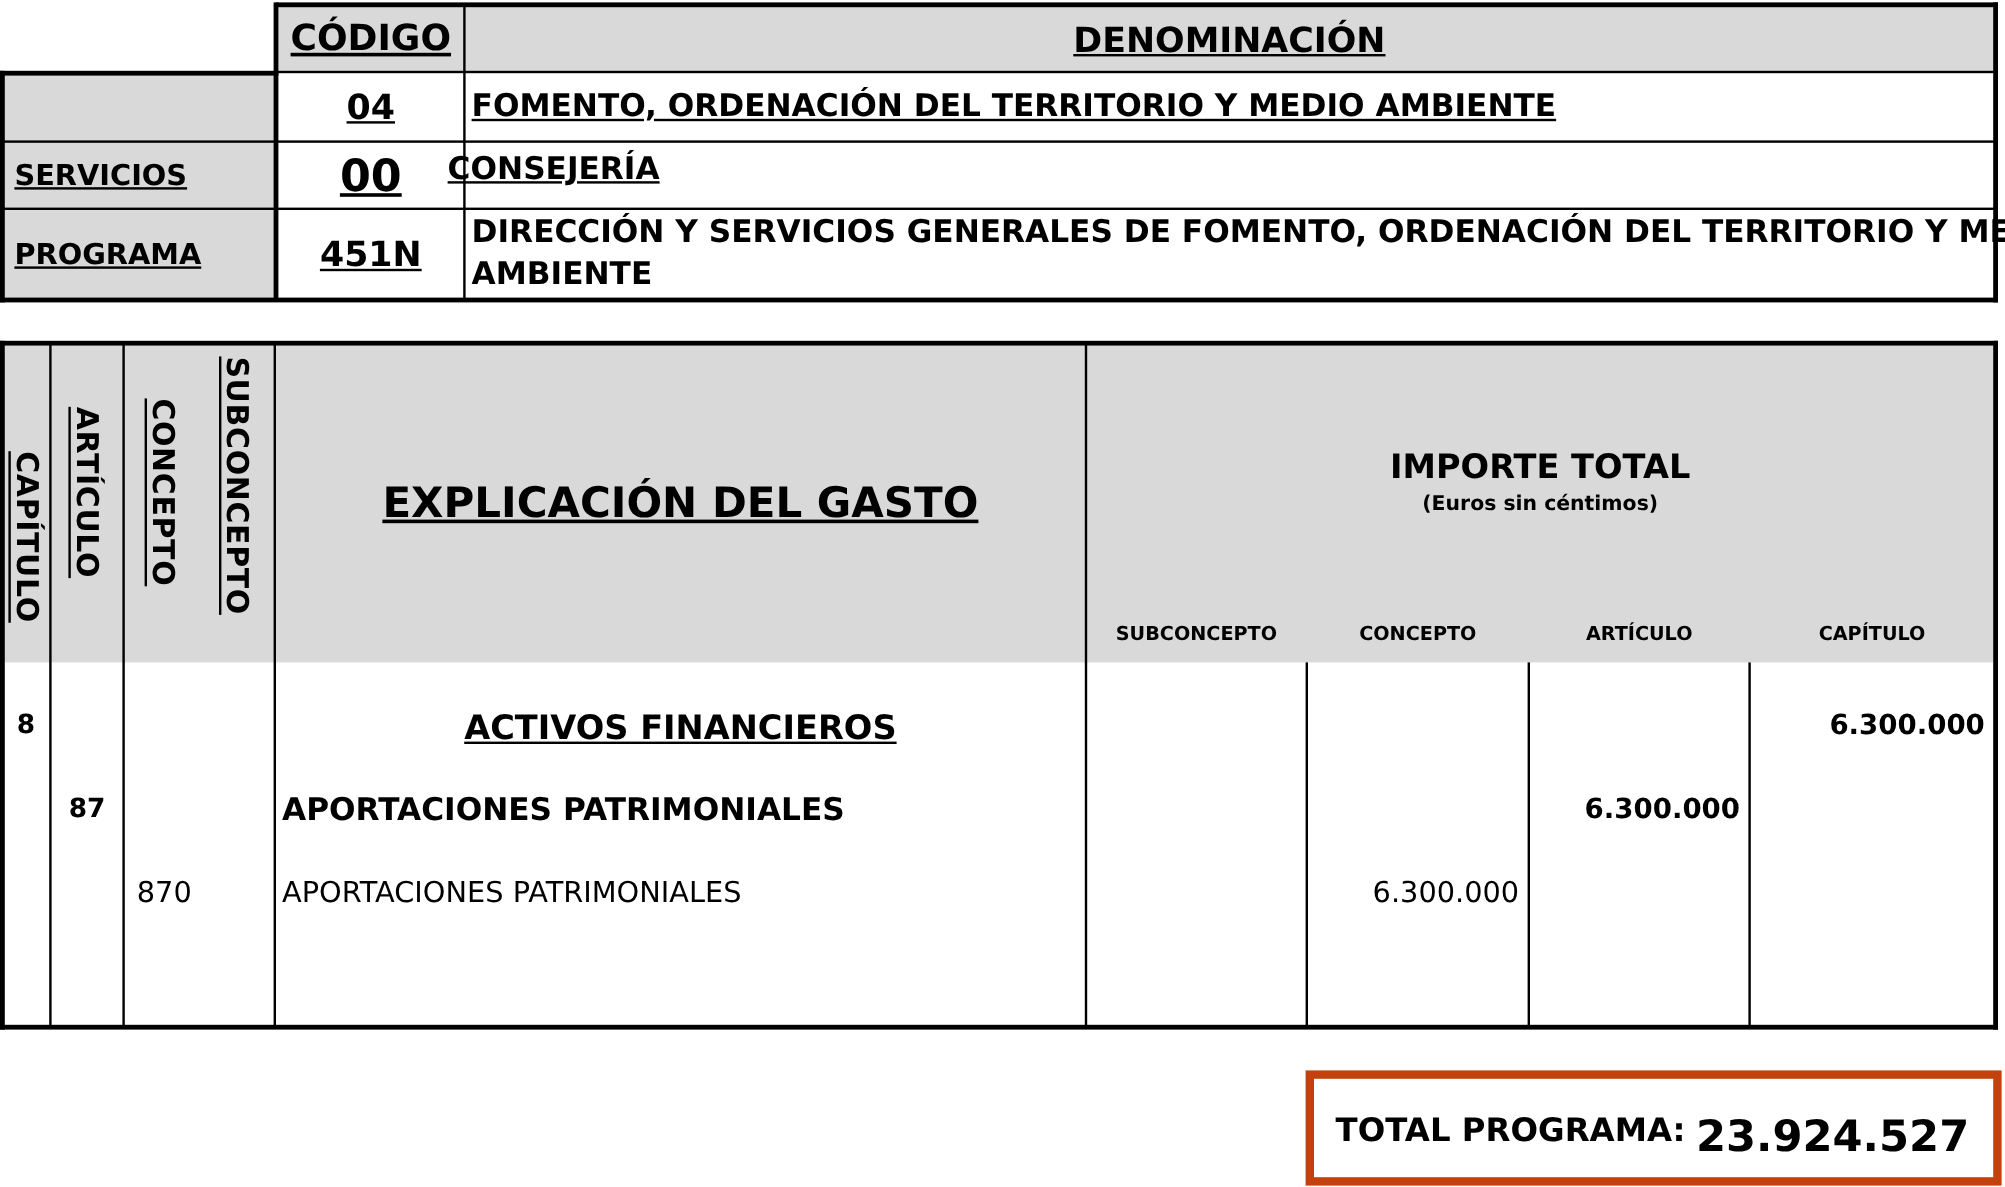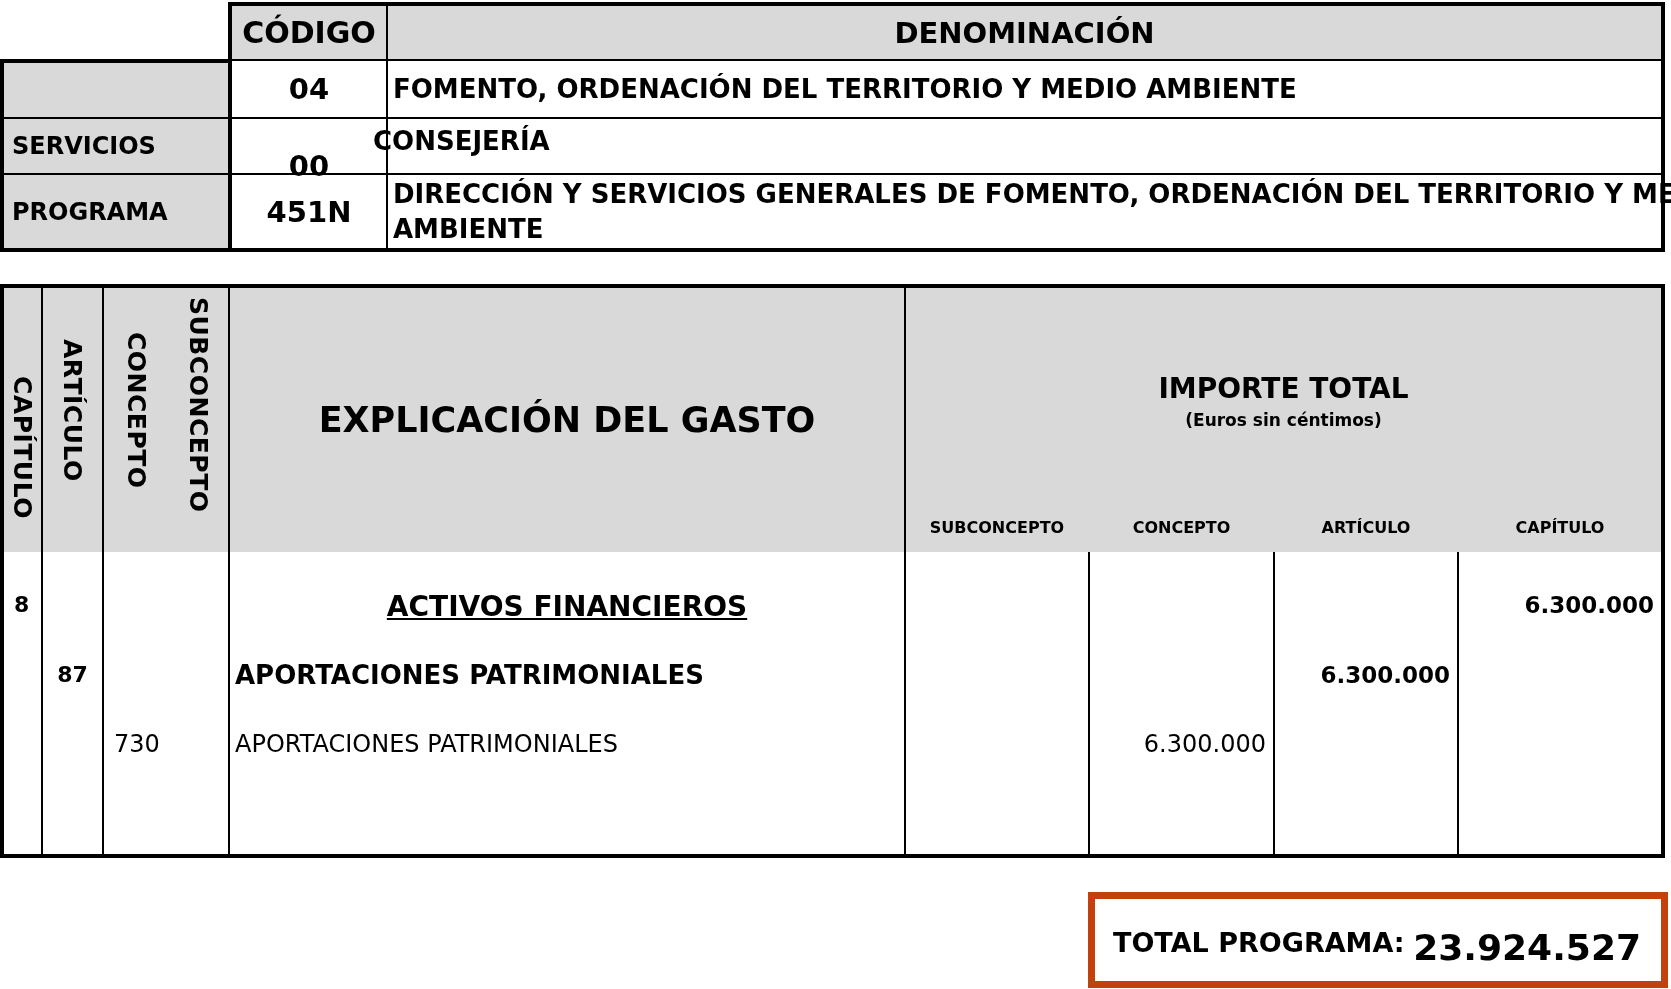--- a/index.html
+++ b/index.html
@@ -1,21 +1,21 @@
 <!DOCTYPE html>
 <html><head>
 <meta charset="utf-8">
 <style>
   * { box-sizing: border-box; margin: 0; padding: 0; }
   html, body { width: 1671px; height: 989px; background: #ffffff; overflow: hidden; }
   body { position: relative; font-family: "DejaVu Sans", sans-serif; color: #000; }
   .abs { position: absolute; }
   .gray { background: #d9d9d9; }
   .b { font-weight: bold; }
-  .cell { position: absolute; display: flex; align-items: center; }
+  .cell { position: absolute; display: flex; align-items: center; text-decoration: underline; }
   .center { justify-content: center; text-align: center; }
 
   
   #top-table { position: absolute; left: 0; top: 0; width: 1671px; height: 260px; }
   .tline { position: absolute; background: #000; }
 
   
   .vtext { writing-mode: vertical-rl; font-weight: bold; font-size: 25px; letter-spacing: 0.5px; }
 
   .amount { position: absolute; text-align: right; }
@@ -39,21 +39,21 @@
   <div class="tline" style="left:0;top:248px;width:1665px;height:4px;"></div>
   <div class="tline" style="left:0;top:59px;width:4px;height:193px;"></div>
 
   <div class="cell center b" style="left:232px;top:6px;width:154px;height:53px;font-size:30px;">CÓDIGO</div>
   <div class="cell center b" style="left:388px;top:6px;width:1273px;height:53px;font-size:29px;">DENOMINACIÓN</div>
 
   <div class="cell center b" style="left:232px;top:61px;width:154px;height:56px;font-size:29px;">04</div>
   <div class="cell b" style="left:393px;top:61px;width:1266px;height:56px;font-size:26px;">FOMENTO, ORDENACIÓN DEL TERRITORIO Y MEDIO AMBIENTE</div>
 
   <div class="cell b" style="left:12px;top:119px;width:216px;height:54px;font-size:24px;">SERVICIOS</div>
-  <div class="cell center b" style="left:232px;top:119px;width:154px;height:54px;font-size:29px;margin-top:20px;">00</div>
+  <div class="cell center b" style="left:232px;top:119px;width:154px;height:54px;font-size:37px;">00</div>
   <div class="cell b" style="left:373px;top:119px;width:1266px;height:44px;font-size:26px;">CONSEJERÍA</div>
 
   <div class="cell b" style="left:12px;top:175px;width:216px;height:73px;font-size:24px;">PROGRAMA</div>
   <div class="cell center b" style="left:232px;top:175px;width:154px;height:73px;font-size:29px;">451N</div>
   <div class="abs b" style="left:393px;top:177px;width:1268px;font-size:26px;line-height:35px;white-space:nowrap;">
     <div>DIRECCIÓN Y SERVICIOS GENERALES DE FOMENTO, ORDENACIÓN DEL TERRITORIO Y MEDIO</div>
     <div>AMBIENTE</div>
   </div>
 </div>
 
@@ -98,21 +98,21 @@
   <div class="abs b" style="left:1459px;top:518px;width:202px;text-align:center;font-size:16px;">CAPÍTULO</div>
 
   <div class="abs b" style="left:14px;top:592px;font-size:22px;">8</div>
   <div class="abs b" style="left:230px;top:590px;width:674px;text-align:center;font-size:28px;text-decoration:underline;">ACTIVOS FINANCIEROS</div>
   <div class="amount b" style="left:1459px;top:592px;width:195px;font-size:23px;">6.300.000</div>
 
   <div class="abs b" style="left:43px;top:662px;width:59px;text-align:center;font-size:22px;">87</div>
   <div class="abs b" style="left:235px;top:660px;font-size:26px;white-space:nowrap;">APORTACIONES PATRIMONIALES</div>
   <div class="amount b" style="left:1275px;top:662px;width:175px;font-size:23px;">6.300.000</div>
 
-  <div class="abs" style="left:114px;top:730px;font-size:24px;">730</div>
+  <div class="abs" style="left:114px;top:730px;font-size:24px;">870</div>
   <div class="abs" style="left:235px;top:730px;font-size:24px;white-space:nowrap;">APORTACIONES PATRIMONIALES</div>
   <div class="amount" style="left:1090px;top:730px;width:176px;font-size:24px;">6.300.000</div>
 </div>
 
 <div class="abs" style="left:1088px;top:892px;width:580px;height:96px;border:7px solid #c2410c;">
   <div class="abs b" style="left:18px;top:28px;font-size:27px;white-space:nowrap;">TOTAL PROGRAMA:</div>
   <div class="abs b" style="right:20px;top:28px;font-size:36px;text-align:center;">23.924.527</div>
 </div>
 
 </body></html>

